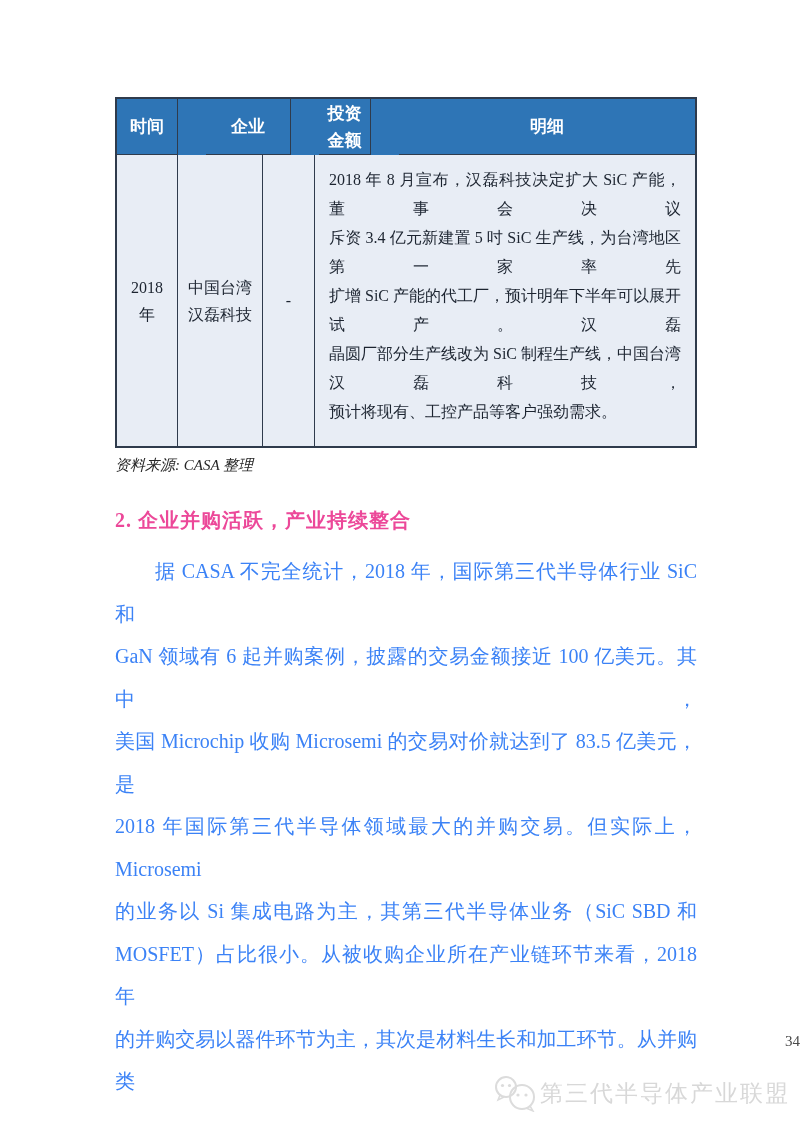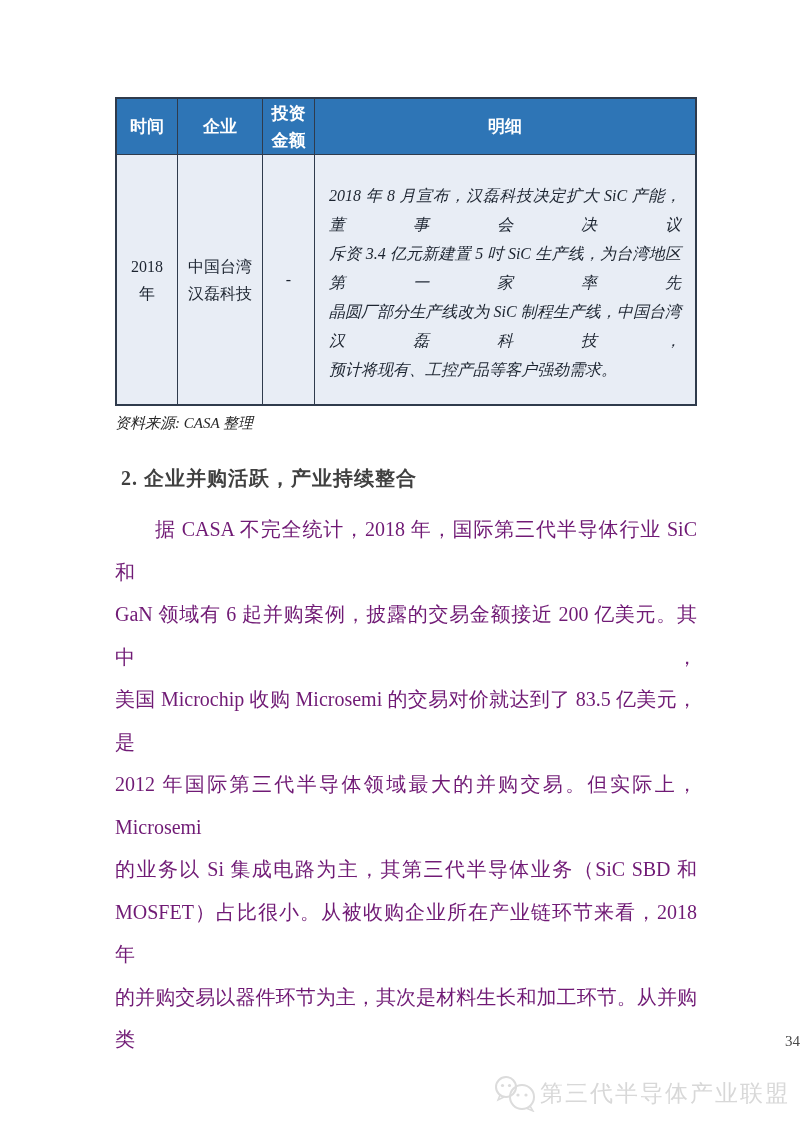--- a/index.html
+++ b/index.html
@@ -26,20 +26,21 @@
     border: 2px solid #2f3b4c;
     width: 100%;
   }
   .t-row { display: flex; width: 100%; }
   .t-head {
     background: #2e75b6;
     color: #ffffff;
     height: 56px;
     font-weight: bold;
     font-size: 17px;
+    gap: 28px;
   }
   .t-body {
     background: #e8edf5;
     min-height: 220px;
     font-size: 16px;
     color: #1c2430;
   }
   .t-cell {
     display: flex;
     align-items: center;
@@ -52,22 +53,21 @@
   .t-head .t-cell { border-bottom: 1px solid #2f3b4c; }
   .c-time   { width: 61px; flex: none; }
   .c-company{ width: 85px; flex: none; padding: 2px 10px; }
   .c-amount { width: 52px; flex: none; }
   .c-detail { flex: 1; border-right: none; }
   .c-detail-body {
     flex: 1;
     border-right: none;
     display: block;
     text-align: left;
-    padding: 26px 14px 20px 14px;
-    font-style: italic;
+    padding: 10px 14px 20px 14px;
   }
   .detail-line {
     font-size: 16px;
     line-height: 29px;
     text-align: justify;
     text-align-last: justify;
     color: #1c2430;
   }
   .detail-line.end { text-align-last: left; }
 
@@ -77,31 +77,30 @@
     font-style: italic;
     font-size: 15px;
     color: #262626;
     line-height: 21px;
   }
   .heading {
     margin-top: 29px;
     font-size: 20px;
     line-height: 30px;
     font-weight: bold;
-    color: #404040;
+    color: #ec4899;
     letter-spacing: 1px;
-    margin-left: 6px;
   }
 
   
   .paragraph { margin-top: 15px; }
   .p-line {
     font-size: 20px;
     line-height: 42.5px;
-    color: #701a75;
+    color: #3b82f6;
     text-align: justify;
     text-align-last: justify;
   }
   .p-line.start { text-indent: 2em; }
 
   
   .page-number {
     position: absolute;
     left: 0;
     right: 0;
@@ -136,35 +135,36 @@
         <div class="t-cell c-amount">投资金额</div>
         <div class="t-cell c-detail">明细</div>
       </div>
       <div class="t-row t-body">
         <div class="t-cell c-time">2018 年</div>
         <div class="t-cell c-company">中国台湾汉磊科技</div>
         <div class="t-cell c-amount">-</div>
         <div class="c-detail-body">
           <div class="detail-line">2018 年 8 月宣布，汉磊科技决定扩大 SiC 产能，董事会决议</div>
           <div class="detail-line">斥资 3.4 亿元新建置 5 吋 SiC 生产线，为台湾地区第一家率先</div>
+          <div class="detail-line">扩增 SiC 产能的代工厂，预计明年下半年可以展开试产。汉磊</div>
           <div class="detail-line">晶圆厂部分生产线改为 SiC 制程生产线，中国台湾汉磊科技，</div>
           <div class="detail-line end">预计将现有、工控产品等客户强劲需求。</div>
         </div>
       </div>
     </div>
 
     <div class="source-note">资料来源: CASA 整理</div>
 
     <div class="heading">2. 企业并购活跃，产业持续整合</div>
 
     <div class="paragraph">
       <div class="p-line start">据 CASA 不完全统计，2018 年，国际第三代半导体行业 SiC 和</div>
-      <div class="p-line">GaN 领域有 6 起并购案例，披露的交易金额接近 200 亿美元。其中，</div>
+      <div class="p-line">GaN 领域有 6 起并购案例，披露的交易金额接近 100 亿美元。其中，</div>
       <div class="p-line">美国 Microchip 收购 Microsemi 的交易对价就达到了 83.5 亿美元，是</div>
-      <div class="p-line">2012 年国际第三代半导体领域最大的并购交易。但实际上，Microsemi</div>
+      <div class="p-line">2018 年国际第三代半导体领域最大的并购交易。但实际上，Microsemi</div>
       <div class="p-line">的业务以 Si 集成电路为主，其第三代半导体业务（SiC SBD 和</div>
       <div class="p-line">MOSFET）占比很小。从被收购企业所在产业链环节来看，2018 年</div>
       <div class="p-line">的并购交易以器件环节为主，其次是材料生长和加工环节。从并购类</div>
 
     </div>
 
   </div>
 
   <div class="page-number">34</div>
 

